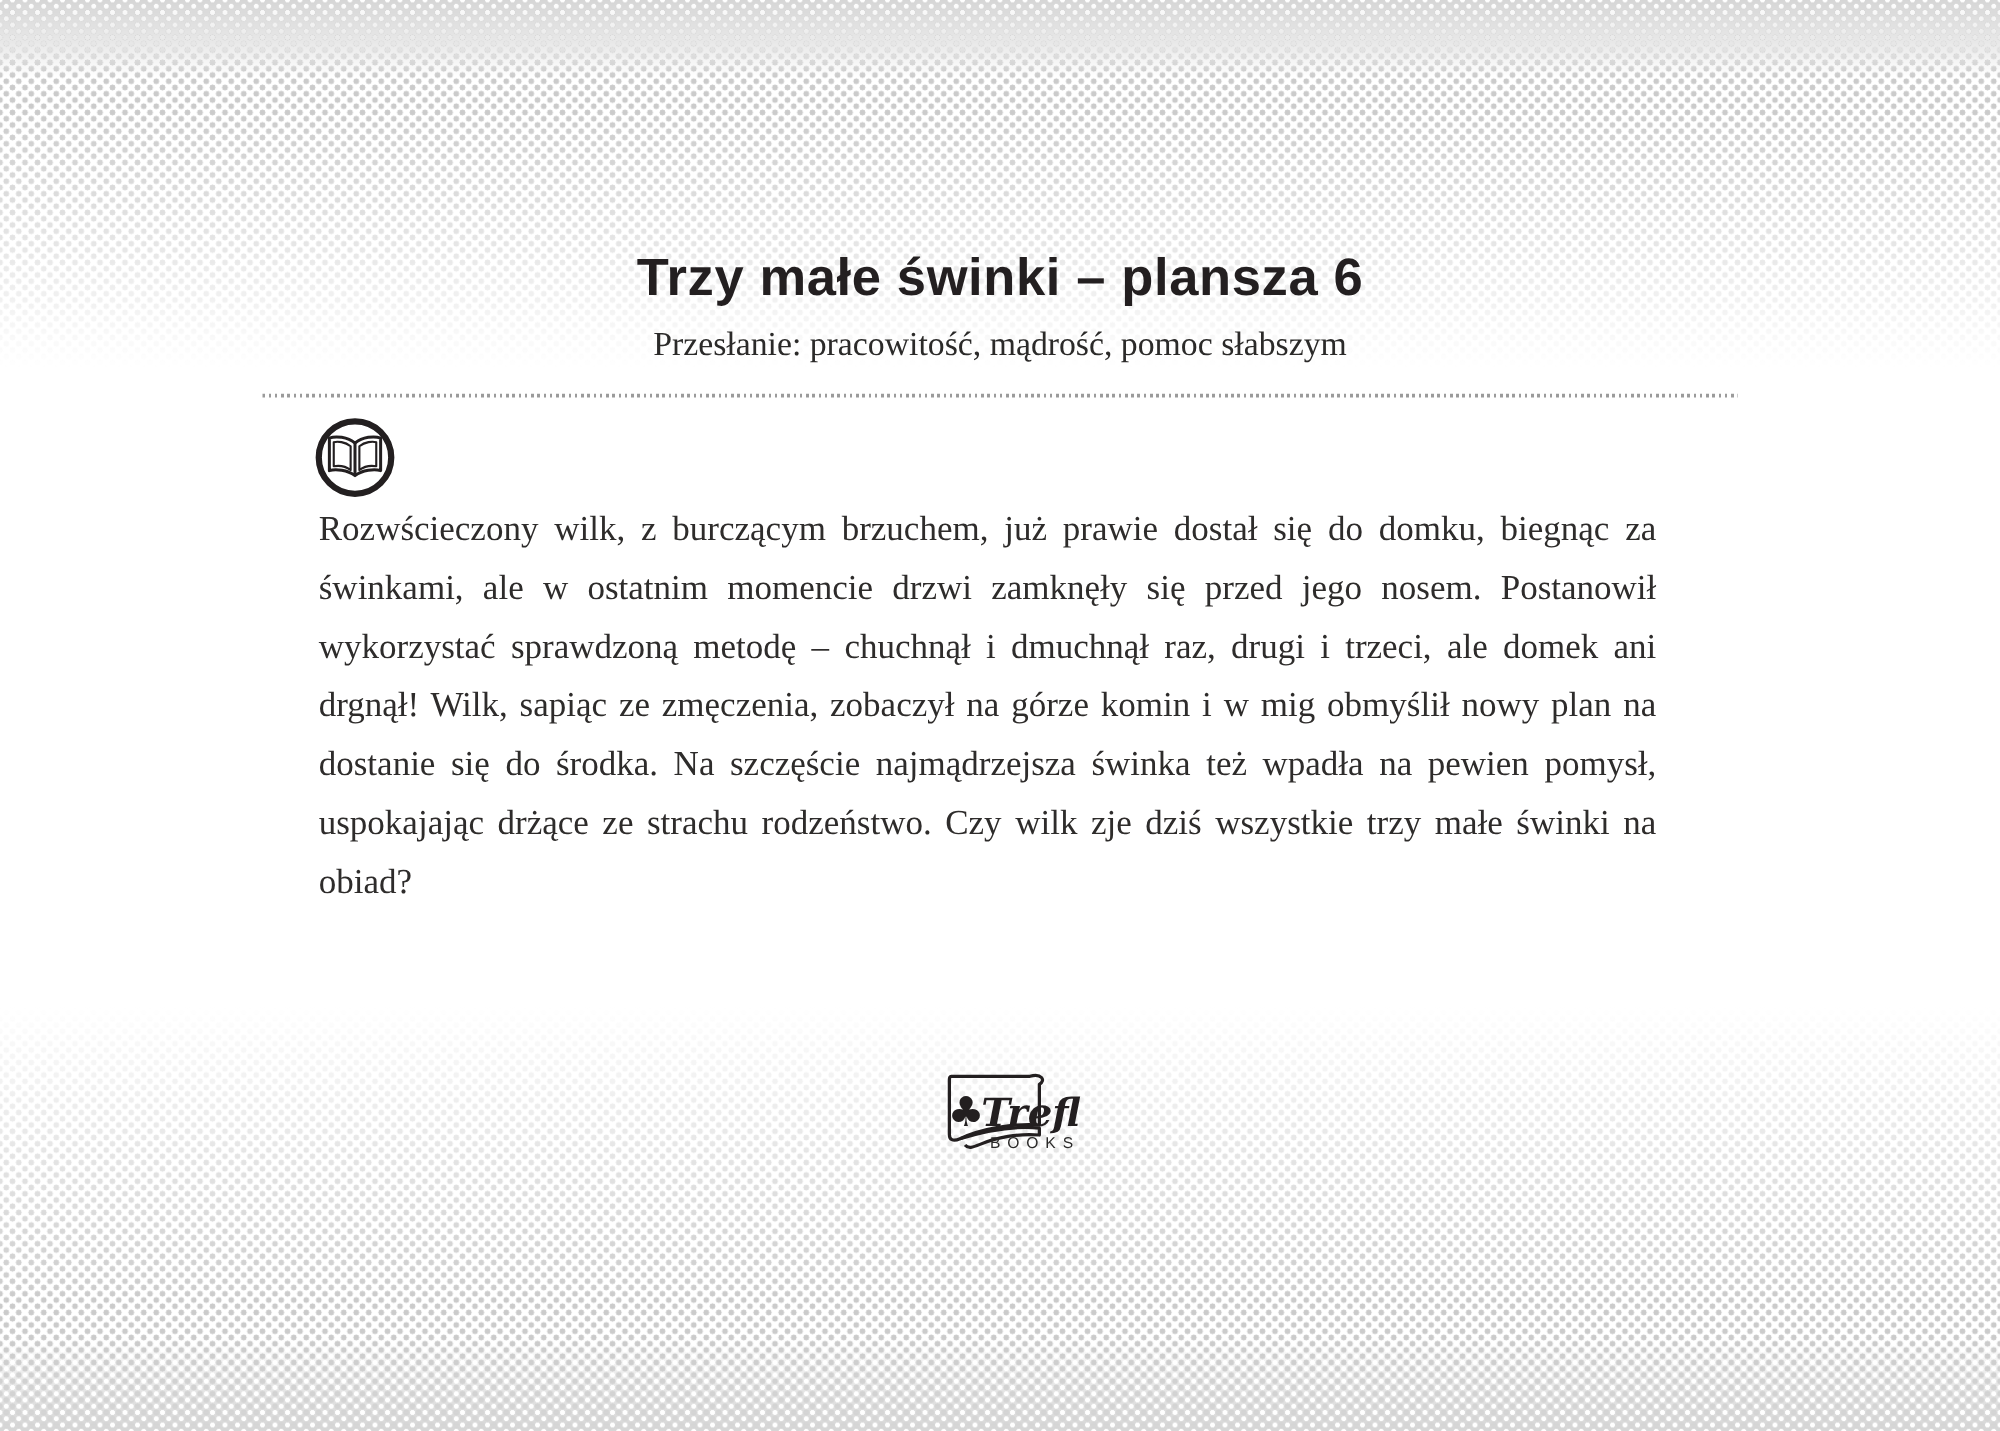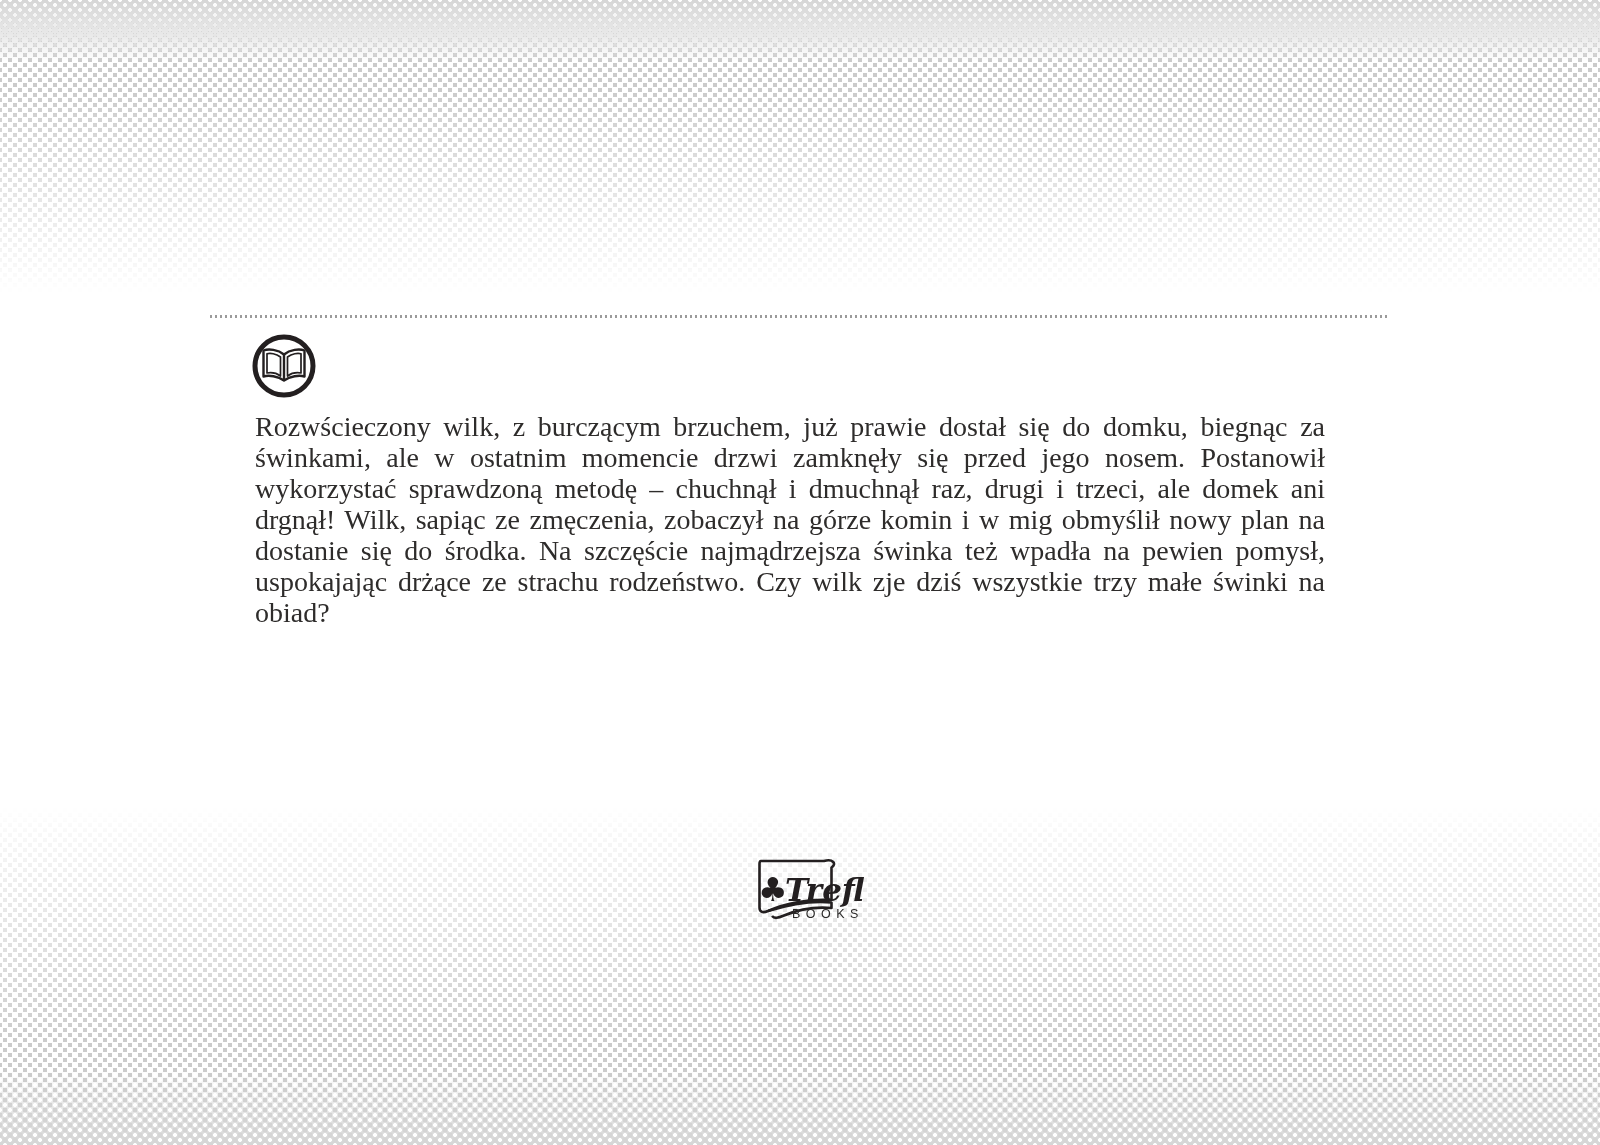--- a/index.html
+++ b/index.html
@@ -75,42 +75,46 @@
 
   
   .section { position:absolute; top:333px; left:255px; width:1070px; }
   .section-head { display:flex; align-items:center; gap:21px; margin-left:-4px; }
   .book-icon-wrap { width:66px; height:66px; flex:0 0 auto; }
   .section-heading {
     font-family:"Liberation Sans", sans-serif;
     font-weight:700; font-size:33px; color:#231f20; letter-spacing:0.3px;
   }
   .fragment-text {
-    margin-top:12px;
+    margin-top:1px;
     font-family:"Liberation Serif", serif;
-    font-size:28px; line-height:31px;
+    font-size:28px; line-height:47px;
     color:#2e2c2b;
     text-align:justify;
   }
 
   
   .footer { position:absolute; top:853px; left:0; width:100%; display:flex; justify-content:center; }
   .logo svg { overflow:visible; display:block; }
   .logo-club   { font-family:"DejaVu Sans", sans-serif; font-size:33px; fill:#231f20; }
   .logo-brand  { font-family:"DejaVu Serif", serif; font-style:italic; font-weight:700; font-size:31px; fill:#231f20; }
   .logo-books  { font-family:"Liberation Sans", sans-serif; font-size:12.5px; letter-spacing:5.5px; fill:#2b2a29; }
 </style>
 </head>
 <body>
 
 <div class="page">
 
   <div class="halftone halftone-top"></div>
   <div class="halftone halftone-bottom"></div>
 
+  <header class="header">
+    <h1 class="title">Trzy małe świnki – plansza 6</h1>
+    <p class="subtitle">Przesłanie: pracowitość, mądrość, pomoc słabszym</p>
+  </header>
 
   <div class="divider"></div>
 
   <section class="section">
     <div class="section-head">
       <span class="book-icon-wrap">
         <svg width="66" height="66" viewBox="0 0 66 66" aria-hidden="true">
           <circle cx="33" cy="33" r="29" fill="#ffffff" stroke="#231f20" stroke-width="5"></circle>
           <path d="M33 21.5 C27 16.5 17.5 15.5 12.5 17.5 L12.5 43.5 C17.5 42 27 43 33 47.5 C39 43 48.5 42 53.5 43.5 L53.5 17.5 C48.5 15.5 39 16.5 33 21.5 Z" fill="#ffffff" stroke="#231f20" stroke-width="2.4" stroke-linejoin="round"></path>
           <path d="M33 21.5 L33 47.5" stroke="#231f20" stroke-width="2.4"></path>

